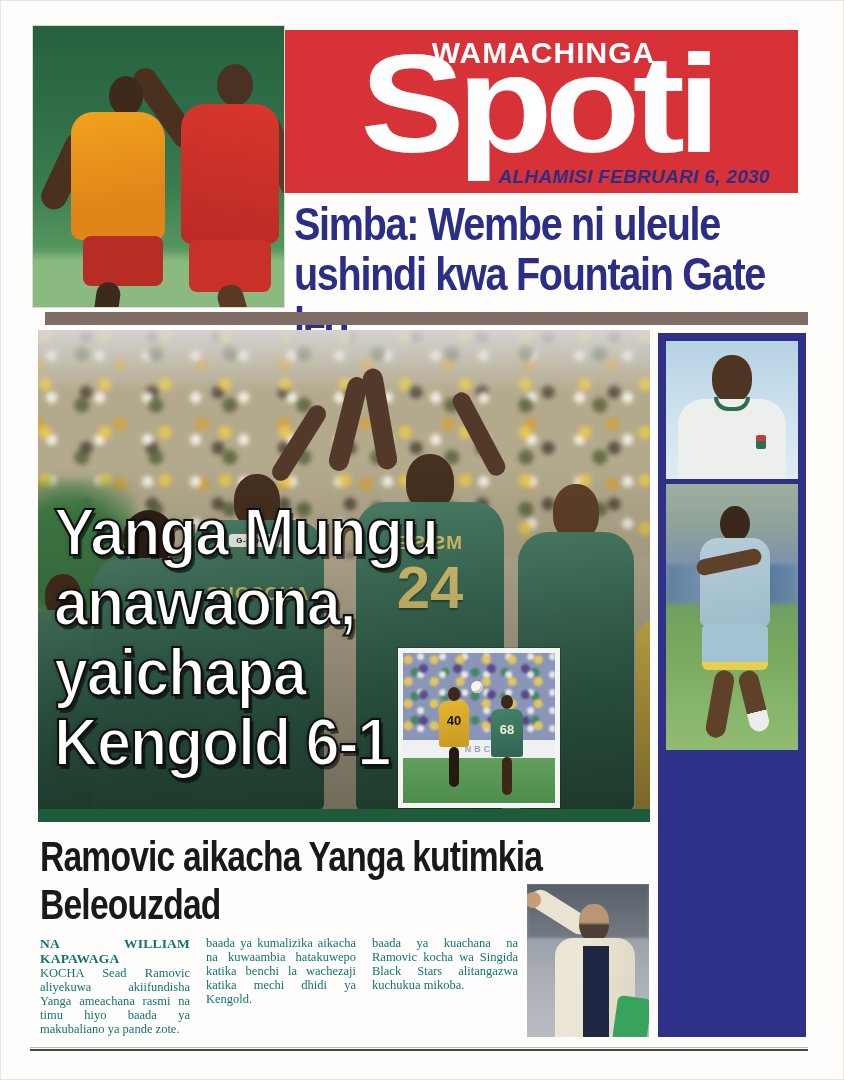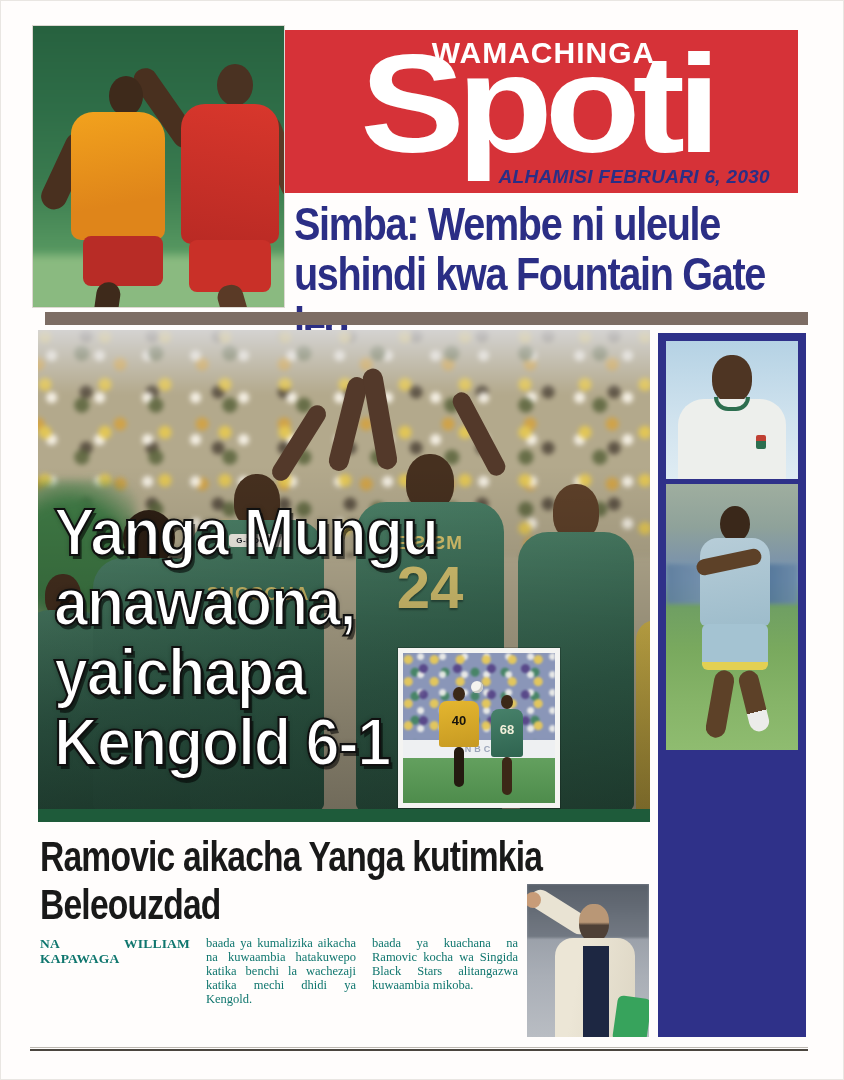--- a/index.html
+++ b/index.html
@@ -75,21 +75,21 @@
       radial-gradient(circle at 20% 30%, rgba(230,200,90,.95) 0 4px, transparent 5px),
       radial-gradient(circle at 60% 60%, rgba(80,60,130,.85) 0 4px, transparent 5px),
       radial-gradient(circle at 80% 20%, rgba(240,240,235,.9) 0 3px, transparent 4px),
       radial-gradient(circle at 40% 80%, rgba(60,130,90,.85) 0 4px, transparent 5px);
     background-size:26px 22px,34px 26px,22px 18px,30px 24px;filter:blur(1.2px);}
   .inset-board{position:absolute;left:0;right:0;top:58%;height:18px;background:#eef0f2;display:flex;align-items:center;justify-content:center;color:#9aa4b8;font-size:9px;font-weight:bold;letter-spacing:3px;}
   .inset-pitch{position:absolute;left:0;right:0;bottom:0;height:calc(42% - 18px);background:linear-gradient(#63a05e,#4e8c4c);}
   .ip{position:absolute;z-index:2;text-align:center;font-weight:bold;}
   .ip .ip-head{width:12px;height:14px;border-radius:50%;background:#3c2817;margin:0 auto;}
   .ip1{left:36px;top:34px;}
-  .ip1 .ip-torso{width:40px;height:46px;border-radius:8px 8px 3px 3px;background:linear-gradient(170deg,#e4b62f,#c79a22);color:#17130c;font-size:13px;line-height:40px;}
+  .ip1 .ip-torso{width:30px;height:46px;border-radius:8px 8px 3px 3px;background:linear-gradient(170deg,#e4b62f,#c79a22);color:#17130c;font-size:13px;line-height:40px;}
   .ip1 .ip-legs{width:10px;height:40px;background:#241a10;margin:0 auto;border-radius:5px;}
   .ip2{left:88px;top:42px;}
   .ip2 .ip-torso{width:32px;height:48px;border-radius:8px 8px 3px 3px;background:linear-gradient(170deg,#47816a,#2f6450);color:#f2efda;font-size:13px;line-height:42px;}
   .ip2 .ip-legs{width:10px;height:38px;background:#3c2817;margin:0 auto;border-radius:5px;}
   .ip-ball{position:absolute;left:68px;top:28px;width:12px;height:12px;border-radius:50%;background:#f4f4f0;box-shadow:inset -2px -2px 0 #c9c9c2;z-index:3;}
 
   
   .sidebar{position:absolute;left:658px;top:333px;width:148px;height:704px;background:#2f3189;padding:8px;box-sizing:border-box;display:flex;flex-direction:column;gap:5px;z-index:2;}
   .sb-photo{position:relative;width:100%;overflow:hidden;}
   .sb-photo1{height:138px;background:linear-gradient(#b5d2e4 0%,#cfe2ee 55%,#dfecf3 100%);}
@@ -239,26 +239,27 @@
       <div class="sb2-shorts"></div>
       <div class="sb2-leg1"></div>
       <div class="sb2-leg2"></div>
     </div>
   </div>
 
   <div class="article-headline">Ramovic aikacha Yanga kutimkia Beleouzdad</div>
 
   <div class="col col1">
     <p class="byline">NA WILLIAM KAPAWAGA</p>
+    <p>KOCHA Sead Ramovic aliyekuwa akiifundisha Yanga ameachana rasmi na timu hiyo baada ya makubaliano ya pande zote.</p>
   </div>
   <div class="col col2">
     <p>baada ya kumalizika aikacha na kuwaambia hatakuwepo katika benchi la wachezaji katika mechi dhidi ya Kengold.</p>
   </div>
   <div class="col col3">
-    <p>baada ya kuachana na Ramovic kocha wa Singida Black Stars alitangazwa kuwaambia mikoba.</p>
+    <p>baada ya kuachana na Ramovic kocha wa Singida Black Stars alitangazwa kuchukua mikoba.</p>
   </div>
 
   <div class="coach">
     <div class="coach-band"></div>
     <div class="coach-arm"></div>
     <div class="coach-hand"></div>
     <div class="coach-head"></div>
     <div class="coach-body"></div>
     <div class="coach-inner"></div>
     <div class="coach-bag"></div>

